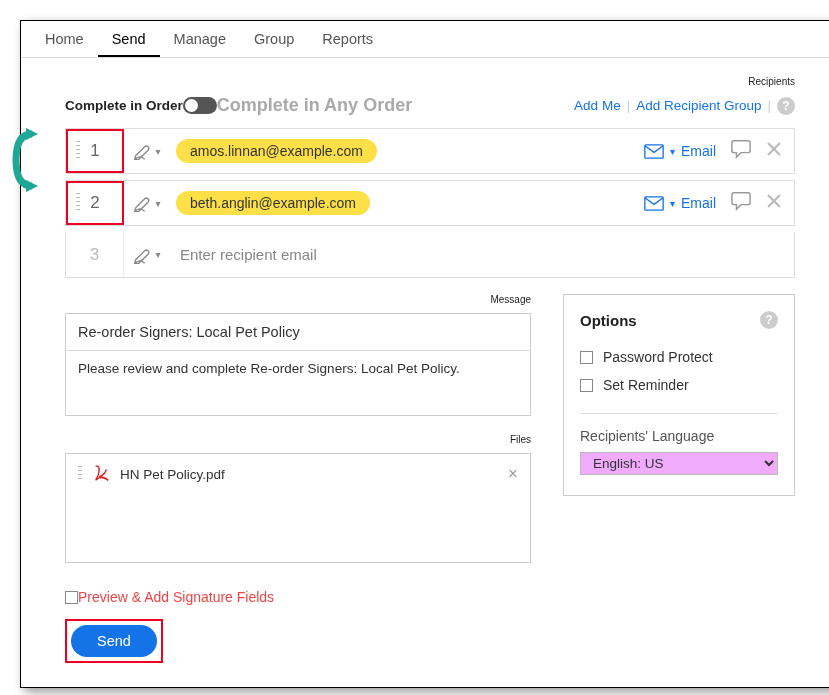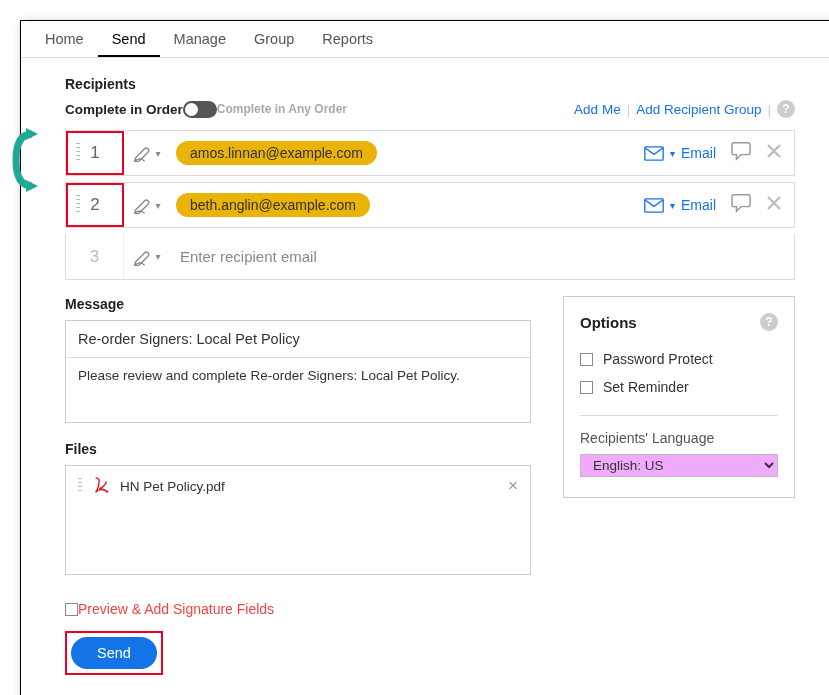--- a/index.html
+++ b/index.html
@@ -7,45 +7,45 @@
 
 .shell { width: 820px; background: #fff; border: 1px solid #000000; box-shadow: 4px 4px 10px rgba(0,0,0,0.4); margin: 20px; }
 
 
 .topnav { display: flex; gap: 0; padding: 0 10px; border-bottom: 1px solid #ddd; }
 .topnav .tab { padding: 10px 14px 8px; font-size: 14.5px; color: #555; cursor: pointer; border-bottom: 2px solid transparent; }
 .topnav .tab.active { color: #000; border-bottom-color: #000; font-weight: 500; }
 
 .content { padding: 18px 44px 24px 44px; }
 
-.sec-title { font-size: 14px; font-weight: 700; color: #222; margin-bottom: 8px; }
+.sec-title { font-size: 10px; font-weight: 400; color: #222; margin-bottom: 8px; text-align: right; }
 
 
 .order-row { display: flex; align-items: center; margin-bottom: 12px; }
 .order-row .lbl { font-size: 13.5px; font-weight: 600; color: #222; }
 .toggle { width: 34px; height: 17px; border-radius: 10px; background: #555; position: relative; cursor: pointer; }
 .toggle::after { content:""; position:absolute; left:2px; top:2px; width:13px; height:13px; border-radius:50%; background:#fff; }
-.order-row .alt { color:#aaa; font-size:12px; font-weight:600; }
+.order-row .alt { color:#aaa; font-size:18px; font-weight:600; }
 .order-row .links { margin-left:auto; display:flex; align-items:center; gap:6px; font-size:13.5px; }
 .order-row .links a { color:#1473e6; text-decoration:none; cursor:pointer; }
 .order-row .links .sep { color:#ccc; }
 .help-circle { width:18px; height:18px; border-radius:50%; background:#ccc; color:#fff; font-size:12px; display:flex; align-items:center; justify-content:center; font-weight:700; cursor:pointer; }
 
 
 .swap-arrow { position:absolute; left:12px; top:128px; width:28px; height:64px; pointer-events:none; }
 
 
 .recip-row { display:flex; align-items:center; border:1px solid #ddd; height:46px; margin-bottom:6px; position:relative; }
 .recip-row.ghost { border-top:none; }
 .order-num { width:58px; height:100%; display:flex; align-items:center; justify-content:center; font-size:17px; color:#666; border-right:1px solid #eee; position:relative; }
 .order-num .grip { position:absolute; left:8px; top:50%; transform:translateY(-50%); width:4px; height:20px; background-image: repeating-linear-gradient(#bbb, #bbb 1px, transparent 1px, transparent 4px); }
 .order-num.red { border:2px solid #e02; }
 .sig-icon { width:46px; display:flex; align-items:center; justify-content:center; gap:2px; color:#888; }
 .chev { font-size:10px; color:#888; }
-.email-chip { background:#eab308; border-radius:18px; padding:4px 14px; font-size:14px; color:#333; margin-left:6px; }
+.email-chip { background:#fde047; border-radius:18px; padding:4px 14px; font-size:14px; color:#333; margin-left:6px; }
 .email-input { flex:1; padding:0 10px; font-size:15px; color:#000000; border:none; outline:none; }
 .email-input::placeholder { color:#888; }
 .method { display:flex; align-items:center; gap:6px; color:#1473e6; font-size:14px; margin-right:14px; cursor:pointer; }
 .method svg { width:20px; height:15px; }
 .row-actions { display:flex; align-items:center; gap:14px; margin-right:12px; }
 .row-actions .ic { color:#999; cursor:pointer; }
 .fill { flex:1; }
 
 
 .msg-box { border:1px solid #ccc; margin-top:4px; }

